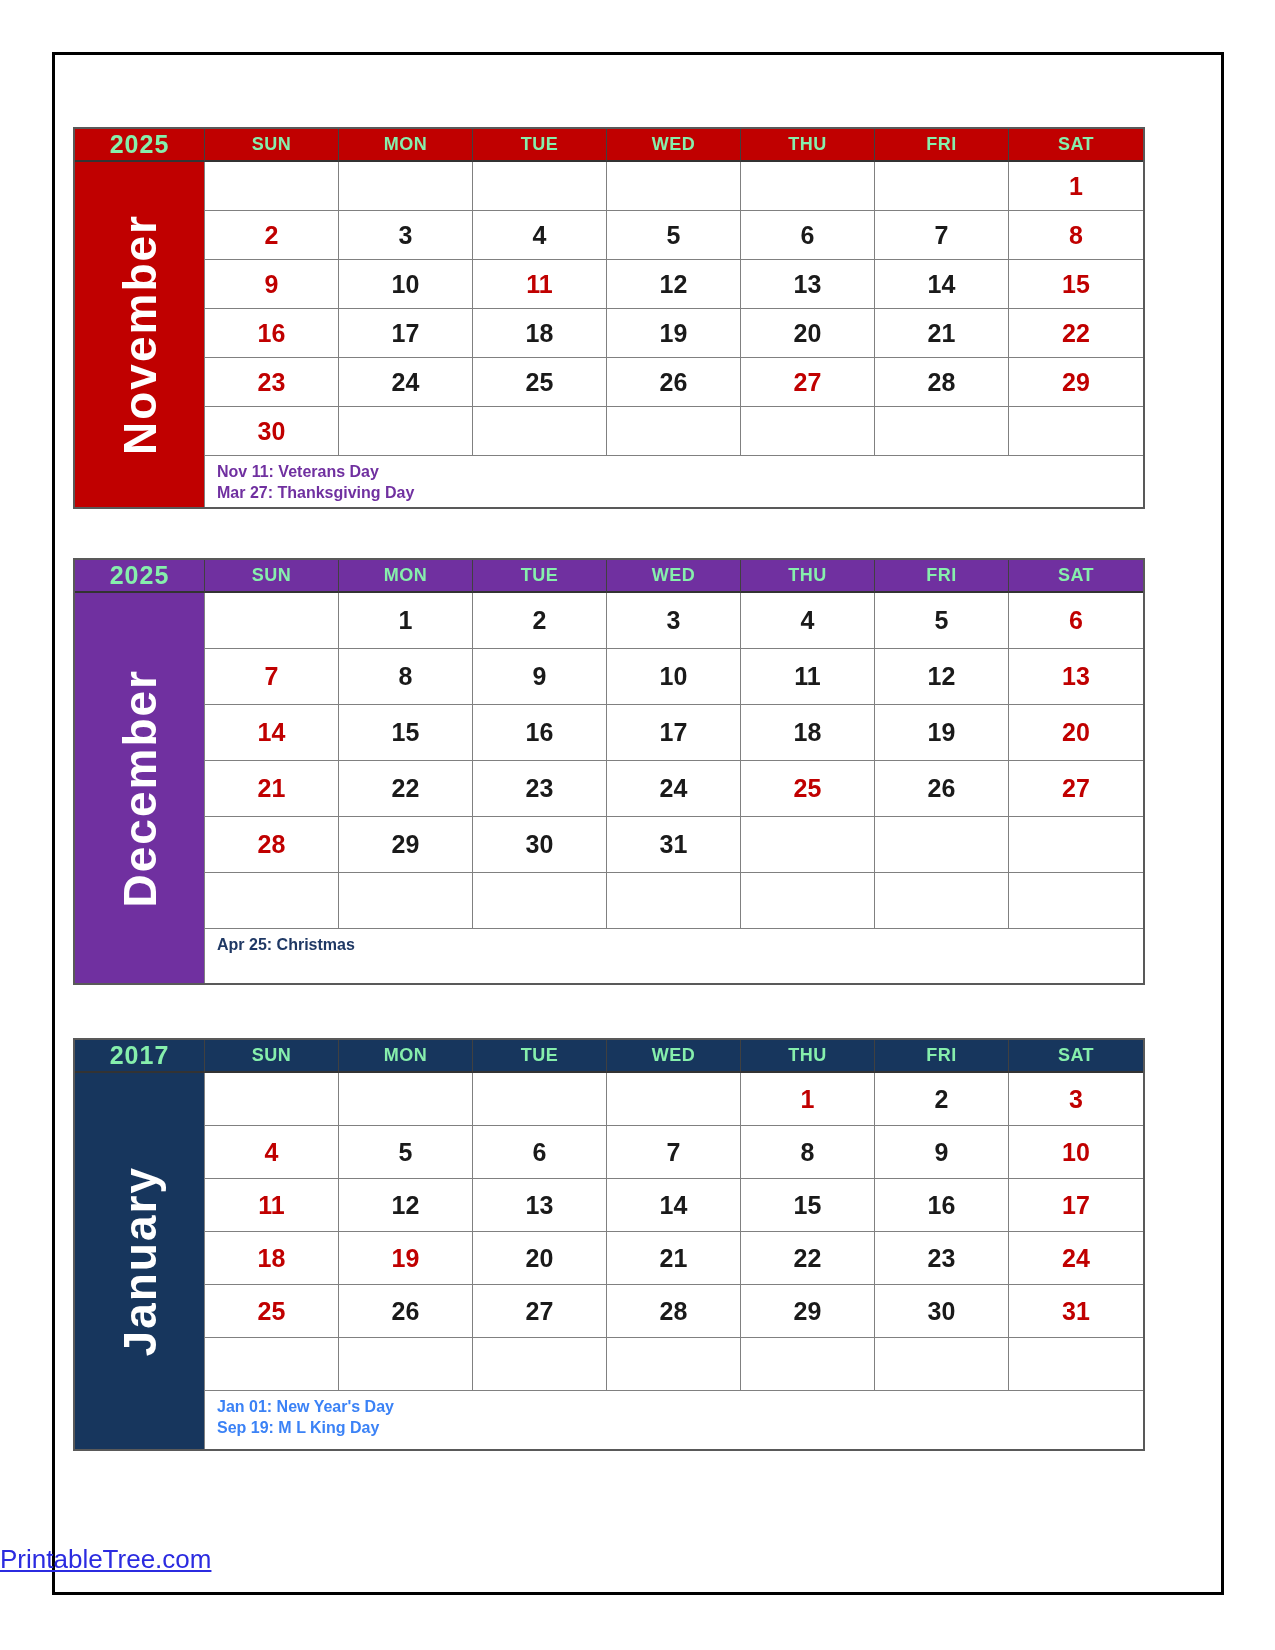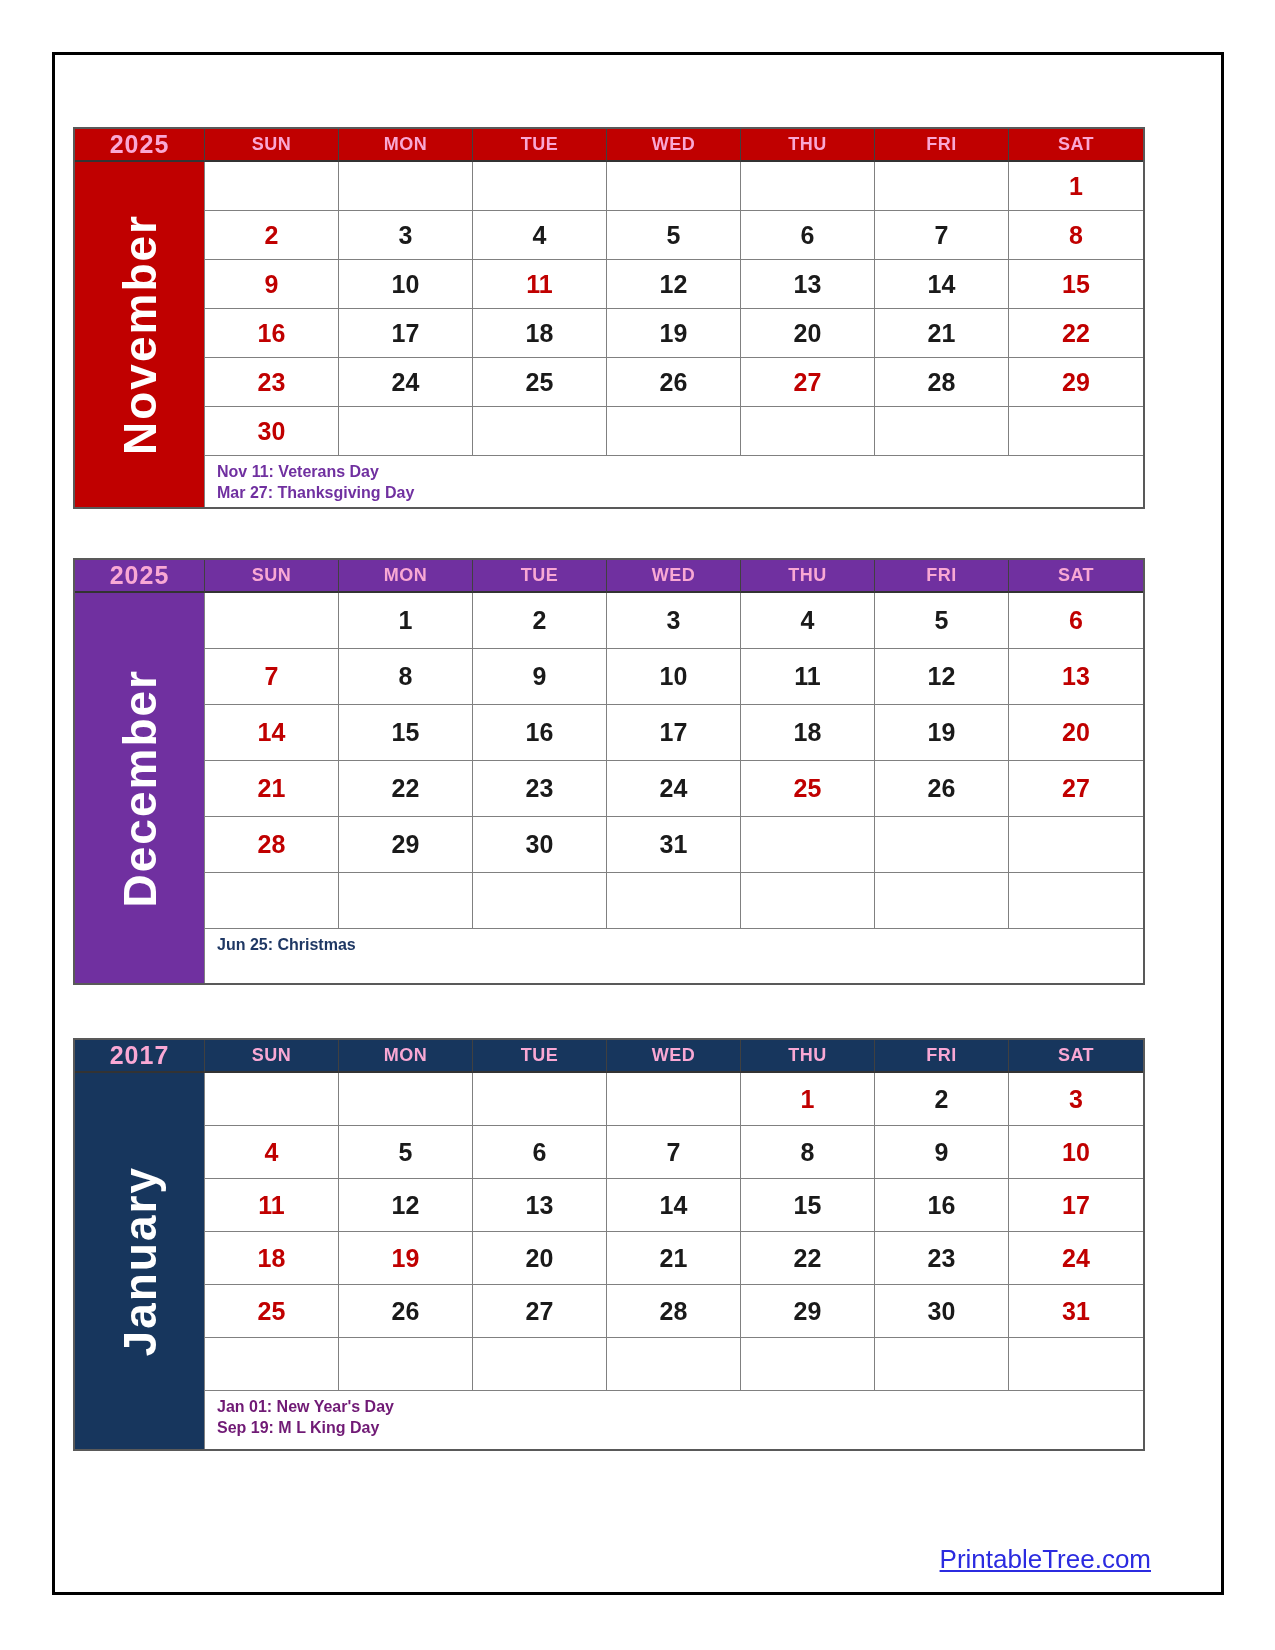--- a/index.html
+++ b/index.html
@@ -22,21 +22,21 @@
     grid-template-columns: 130px repeat(7, 134px);
     border: 2px solid #595959;
     background: #ffffff;
   }
   .month.m0 { top: 127px; grid-template-rows: 33px repeat(6, 49px) 51px; }
   .month.m1 { top: 558px; grid-template-rows: 33px repeat(6, 56px) 54px; }
   .month.m2 { top: 1038px; grid-template-rows: 33px repeat(6, 53px) 58px; }
 
   .hcell {
     background: var(--theme);
-    color: #f9a8d4;
+    color: #86efac;
     display: flex; align-items: center; justify-content: center;
     font-weight: bold;
     border-right: 1px solid #404040;
     border-bottom: 2px solid #333333;
   }
   .hcell.col7 { border-right: none; }
   .hcell.year { font-size: 25px; letter-spacing: 1px; }
   .hcell.dayname { font-size: 18px; letter-spacing: 0.5px; }
 
   .sidebar {
@@ -63,22 +63,21 @@
 
   .notes {
     grid-column: 2 / 9; grid-row: 8;
     padding: 5px 0 0 12px;
     font-weight: bold; font-size: 16px; line-height: 1.32;
     background: #ffffff;
   }
 
   .footer {
     position: absolute; left: 0; top: 1544px; width: 1109px;
-    text-align: right;
-    margin-left: 42px;
+    text-align: left;
   }
   .footer a {
     font-size: 26px; font-weight: 400;
     text-decoration: underline; cursor: pointer;
   }
 </style>
 </head>
 <body>
 
 <div class="canvas">
@@ -191,21 +190,21 @@
       <div class="dcell" style="color: rgb(26, 26, 26);"></div>
       <div class="dcell col7" style="color: rgb(26, 26, 26);"></div>
       <div class="dcell" style="color: rgb(26, 26, 26);"></div>
       <div class="dcell" style="color: rgb(26, 26, 26);"></div>
       <div class="dcell" style="color: rgb(26, 26, 26);"></div>
       <div class="dcell" style="color: rgb(26, 26, 26);"></div>
       <div class="dcell" style="color: rgb(26, 26, 26);"></div>
       <div class="dcell" style="color: rgb(26, 26, 26);"></div>
       <div class="dcell col7" style="color: rgb(26, 26, 26);"></div>
       <div class="notes" style="color: rgb(31, 56, 100);">
-        <div class="note-line">Jun 25: Christmas</div>
+        <div class="note-line">Apr 25: Christmas</div>
       </div>
     </section>
   <section class="month m2" style="--theme: #17365d;">
       <div class="hcell year">2017</div>
       <div class="hcell dayname">SUN</div>
       <div class="hcell dayname">MON</div>
       <div class="hcell dayname">TUE</div>
       <div class="hcell dayname">WED</div>
       <div class="hcell dayname">THU</div>
       <div class="hcell dayname">FRI</div>
@@ -248,21 +247,21 @@
       <div class="dcell" style="color: rgb(26, 26, 26);">29</div>
       <div class="dcell" style="color: rgb(26, 26, 26);">30</div>
       <div class="dcell col7" style="color: rgb(192, 0, 0);">31</div>
       <div class="dcell" style="color: rgb(26, 26, 26);"></div>
       <div class="dcell" style="color: rgb(26, 26, 26);"></div>
       <div class="dcell" style="color: rgb(26, 26, 26);"></div>
       <div class="dcell" style="color: rgb(26, 26, 26);"></div>
       <div class="dcell" style="color: rgb(26, 26, 26);"></div>
       <div class="dcell" style="color: rgb(26, 26, 26);"></div>
       <div class="dcell col7" style="color: rgb(26, 26, 26);"></div>
-      <div class="notes" style="color: #701a75;">
+      <div class="notes" style="color: #3b82f6;">
         <div class="note-line">Jan 01: New Year's Day</div>
         <div class="note-line">Sep 19: M L King Day</div>
       </div>
     </section>
 
   <div class="footer">
     <a style="color: rgb(43, 43, 224);">PrintableTree.com</a>
   </div>
 </div>
 

